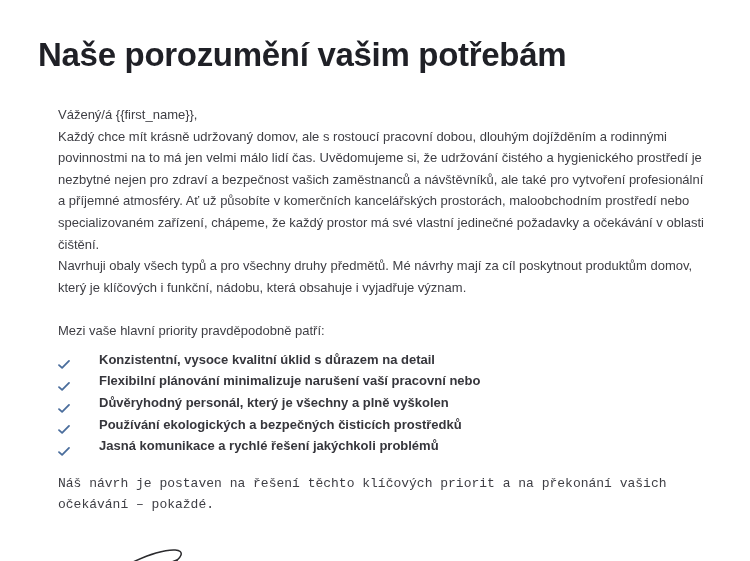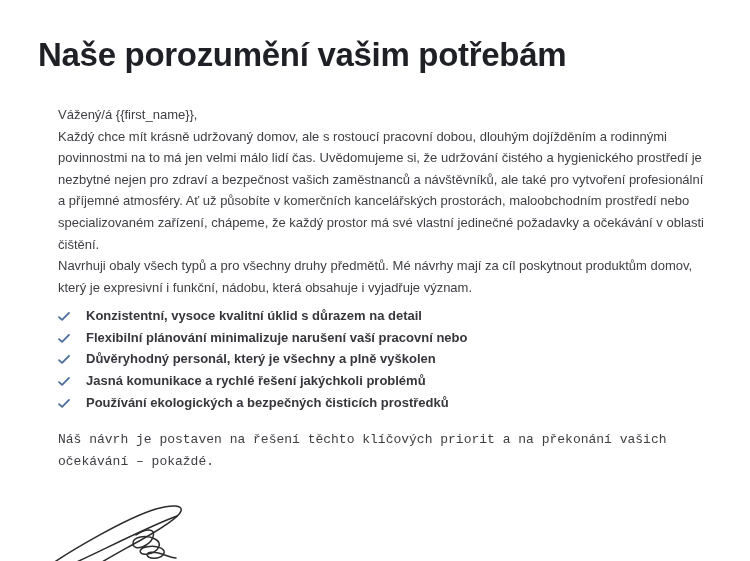--- a/index.html
+++ b/index.html
@@ -34,22 +34,22 @@
   }
   .greeting { }
   .paragraph { }
   .priorities-intro { margin-top: 22px; }
   .priority-list {
     list-style: none;
     margin-top: 7px;
   }
   .priority-item {
     display: flex;
-    align-items: flex-start;
-    gap: 16px;
+    align-items: flex-end;
+    gap: 29px;
     line-height: 21.6px;
   }
   .priority-item .check {
     flex: 0 0 auto;
     width: 12px;
     height: 11px;
     margin-top: 6px;
   }
   .priority-label {
     font-weight: 600;
@@ -71,22 +71,23 @@
 <div class="page">
 
   <h1 class="title">Naše porozumění vašim potřebám</h1>
 
   <div class="body-text">
 
     <div class="greeting">Vážený/á {{first_name}},</div>
 
     <div class="paragraph">Každý chce mít krásně udržovaný domov, ale s rostoucí pracovní dobou, dlouhým dojížděním a rodinnými povinnostmi na to má jen velmi málo lidí čas. Uvědomujeme si, že udržování čistého a hygienického prostředí je nezbytné nejen pro zdraví a bezpečnost vašich zaměstnanců a návštěvníků, ale také pro vytvoření profesionální a příjemné atmosféry. Ať už působíte v komerčních kancelářských prostorách, maloobchodním prostředí nebo specializovaném zařízení, chápeme, že každý prostor má své vlastní jedinečné požadavky a očekávání v oblasti čištění.</div>
 
-    <div class="paragraph">Navrhuji obaly všech typů a pro všechny druhy předmětů. Mé návrhy mají za cíl poskytnout produktům domov, který je expresivní i funkční, nádobu, která obsahuje i vyjadřuje význam.</div>
+    <div class="paragraph">Navrhuji obaly všech typů a pro všechny druhy předmětů. Mé návrhy mají za cíl poskytnout produktům domov, který je klíčových i funkční, nádobu, která obsahuje i vyjadřuje význam.</div>
 
+    <div class="priorities-intro">Mezi vaše hlavní priority pravděpodobně patří:</div>
 
     <ul class="priority-list">
       <li class="priority-item">
         <svg class="check" viewBox="0 0 12 10" fill="none">
           <path d="M1 5.6 L4.1 8.4 L11 1.4" stroke="#4a6d9c" stroke-width="1.8" stroke-linecap="round" stroke-linejoin="round"></path>
         </svg>
         <span class="priority-label">Konzistentní, vysoce kvalitní úklid s důrazem na detail</span>
       </li>
       <li class="priority-item">
         <svg class="check" viewBox="0 0 12 10" fill="none">
@@ -97,27 +98,27 @@
       <li class="priority-item">
         <svg class="check" viewBox="0 0 12 10" fill="none">
           <path d="M1 5.6 L4.1 8.4 L11 1.4" stroke="#4a6d9c" stroke-width="1.8" stroke-linecap="round" stroke-linejoin="round"></path>
         </svg>
         <span class="priority-label">Důvěryhodný personál, který je všechny a plně vyškolen</span>
       </li>
       <li class="priority-item">
         <svg class="check" viewBox="0 0 12 10" fill="none">
           <path d="M1 5.6 L4.1 8.4 L11 1.4" stroke="#4a6d9c" stroke-width="1.8" stroke-linecap="round" stroke-linejoin="round"></path>
         </svg>
-        <span class="priority-label">Jasná komunikace a rychlé řešení jakýchkoli problémů</span>
+        <span class="priority-label">Používání ekologických a bezpečných čisticích prostředků</span>
       </li>
       <li class="priority-item">
         <svg class="check" viewBox="0 0 12 10" fill="none">
           <path d="M1 5.6 L4.1 8.4 L11 1.4" stroke="#4a6d9c" stroke-width="1.8" stroke-linecap="round" stroke-linejoin="round"></path>
         </svg>
-        <span class="priority-label">Používání ekologických a bezpečných čisticích prostředků</span>
+        <span class="priority-label">Jasná komunikace a rychlé řešení jakýchkoli problémů</span>
       </li>
     </ul>
 
     <div class="closing">Náš návrh je postaven na řešení těchto klíčových priorit a na překonání vašich očekávání – pokaždé.</div>
 
   </div>
 
   <div class="signature-wrap">
     <svg viewBox="0 0 160 85" fill="none">
       <g stroke="#2b2b2e" stroke-width="1.5" stroke-linecap="round" fill="none">

